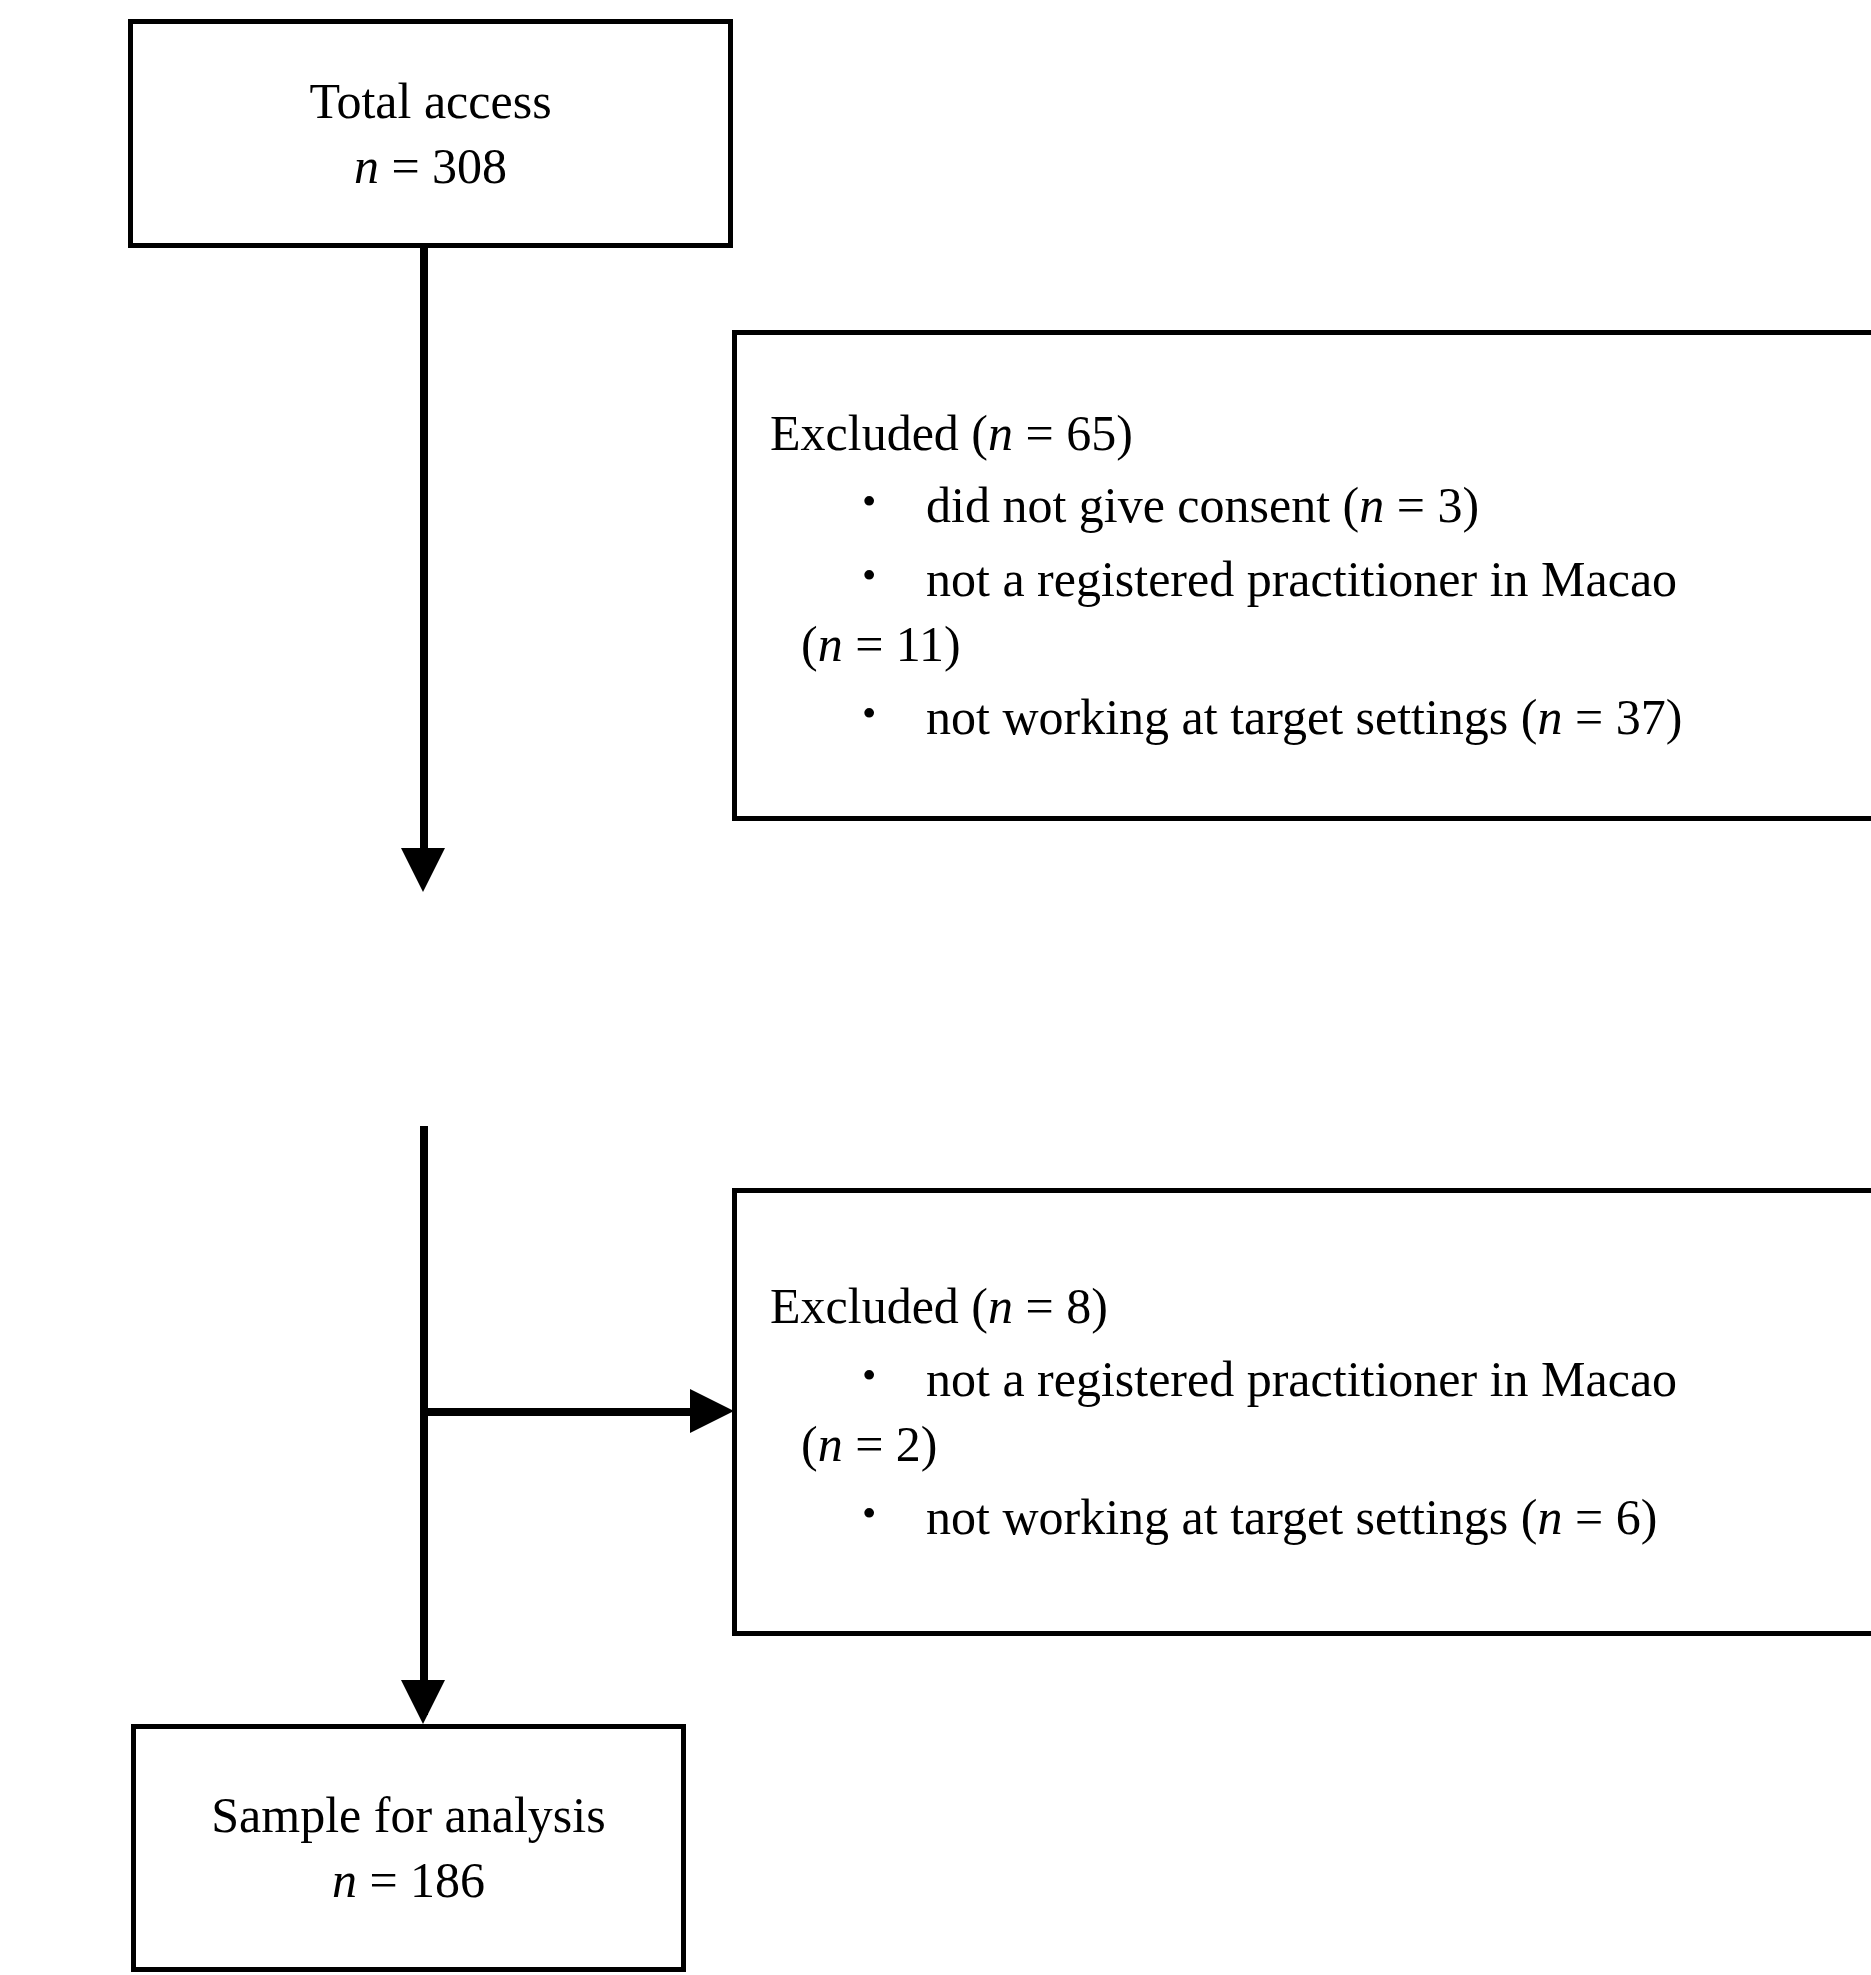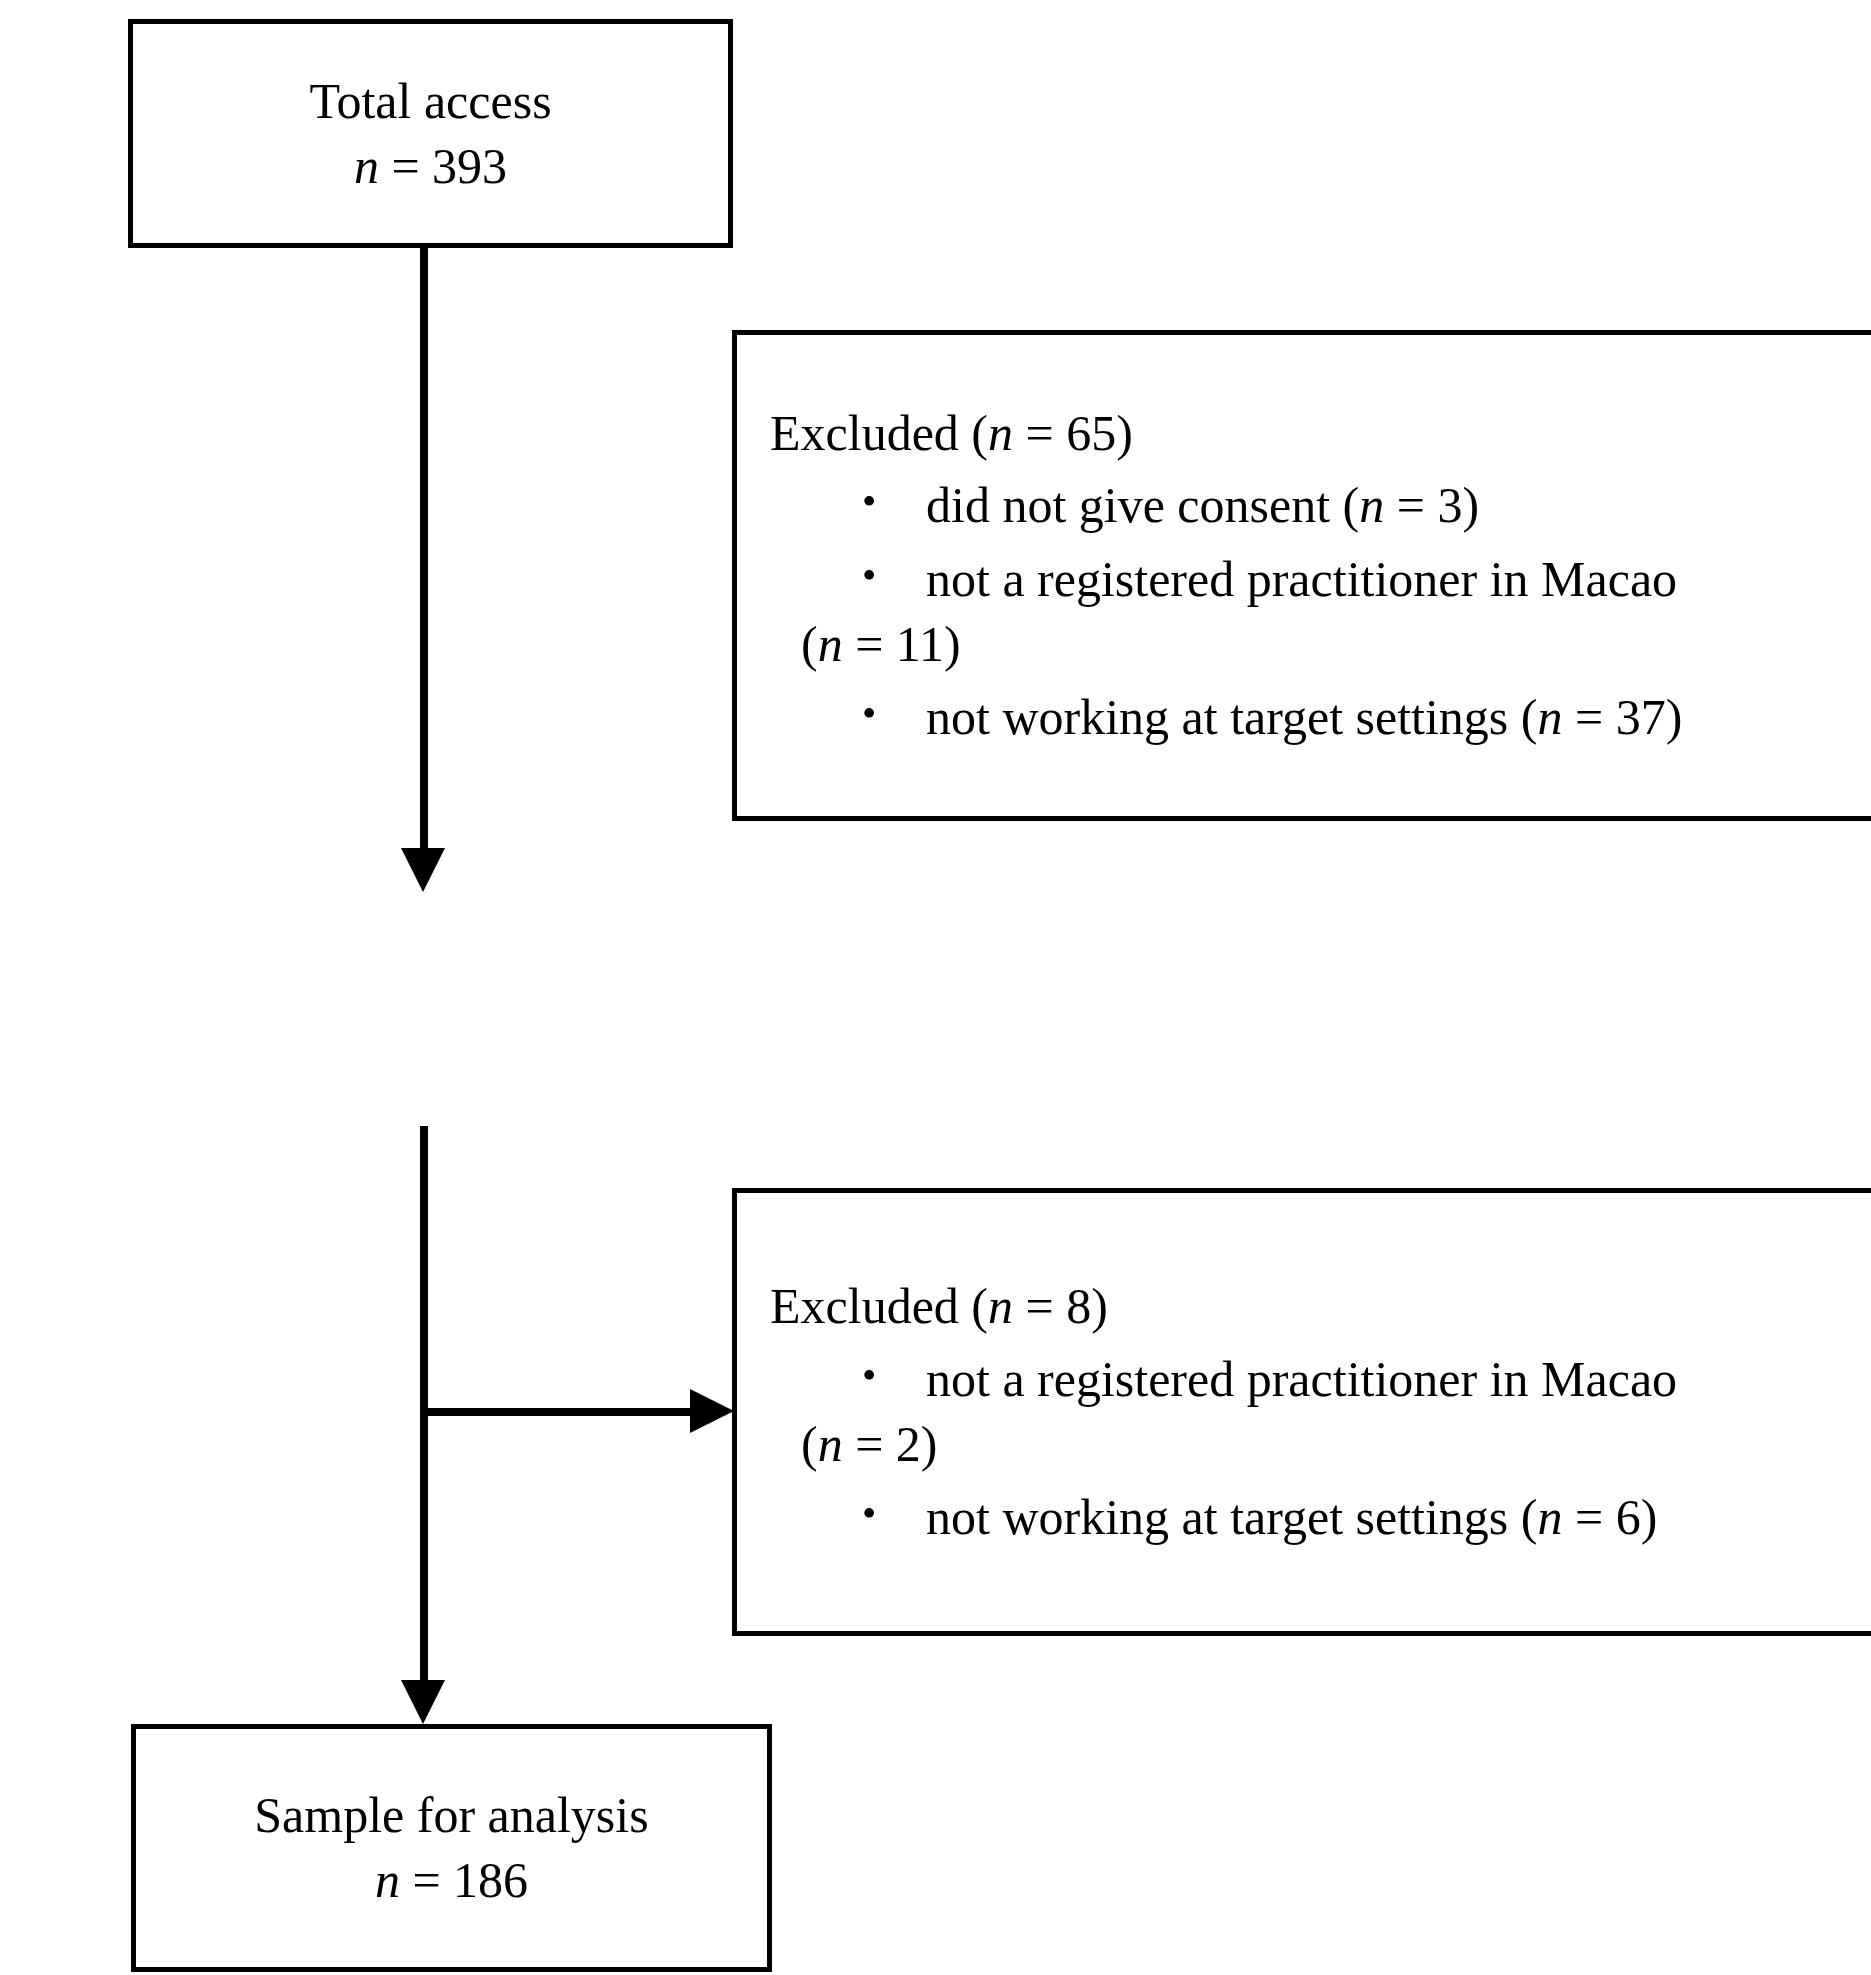--- a/index.html
+++ b/index.html
@@ -92,21 +92,21 @@
   }
 </style>
 </head>
 <body>
 
 <div id="canvas">
 
   <div class="node-box" style="left:84px; top:19px; width:605px; height:229px;">
     <div class="node-line">Total access</div>
     <div class="node-line">
-      <span class="it">n</span><span> = </span><span>393</span>
+      <span class="it">n</span><span> = </span><span>308</span>
     </div>
   </div>
 
   <div class="conn" style="left:376px; top:248px; width:7.7px; height:601px;"></div>
   <div class="arrow-down" style="left:357px; top:848px;"></div>
 
   <div class="excl-box" style="left:688px; top:330px; width:1155px; height:491px;">
     <div class="excl-head">
       <span>Excluded (</span><span class="it">n</span><span> = </span><span>65</span><span>)</span>
     </div>
@@ -137,21 +137,21 @@
     <ul class="excl-list">
       <li class="excl-item">
         <span class="bullet">•</span><span>not a registered practitioner in Macao</span><br><span style="margin-left:-125px;">(</span><span class="it">n</span><span> = </span><span>2</span><span>)</span>
       </li>
       <li class="excl-item">
         <span class="bullet">•</span><span>not working at target settings (</span><span class="it">n</span><span> = </span><span>6</span><span>)</span>
       </li>
     </ul>
   </div>
 
-  <div class="node-box" style="left:87px; top:1724px; width:641px; height:248px;">
+  <div class="node-box" style="left:87px; top:1724px; width:555px; height:248px;">
     <div class="node-line">Sample for analysis</div>
     <div class="node-line">
       <span class="it">n</span><span> = </span><span>186</span>
     </div>
   </div>
 
 </div>
 
 
 </body></html>

